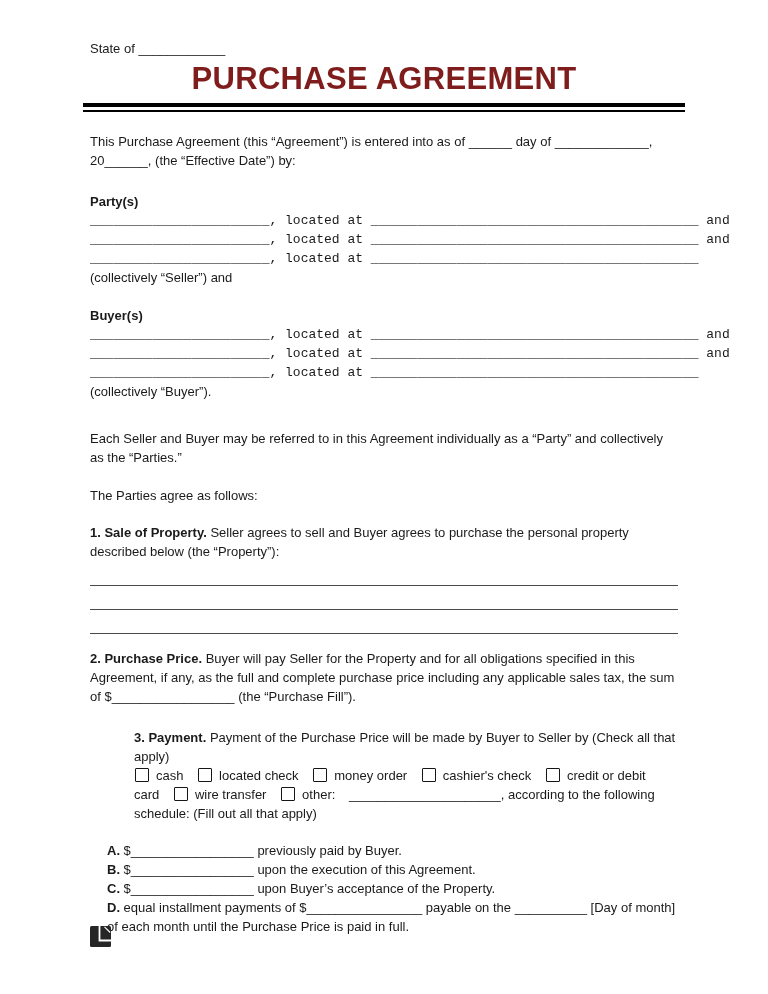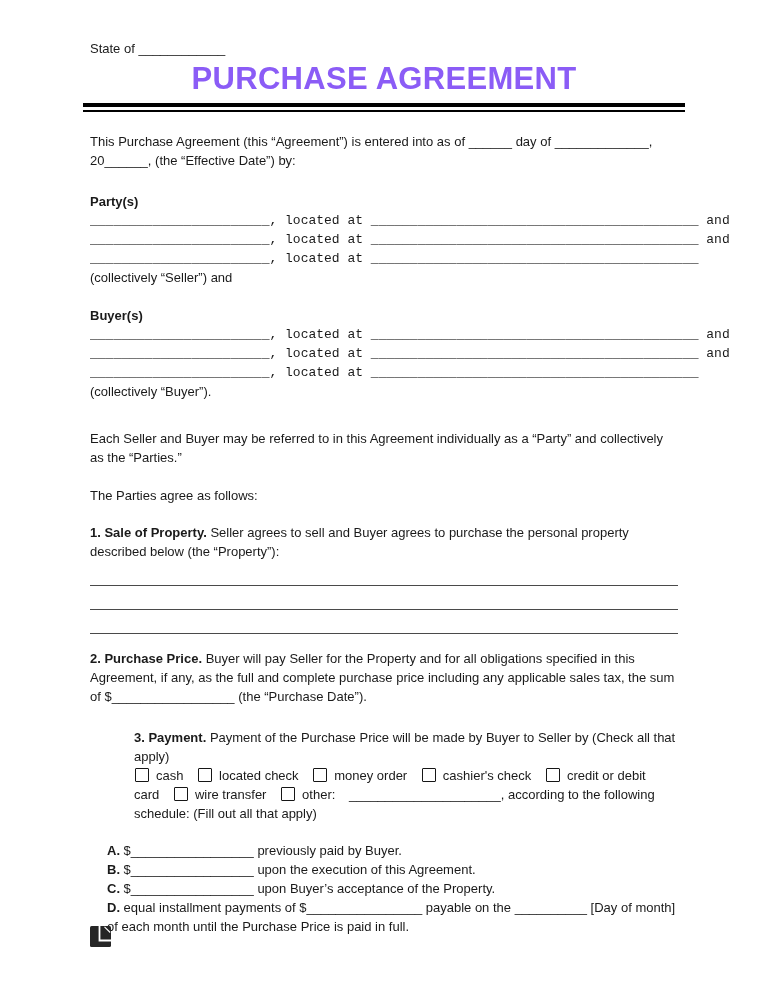--- a/index.html
+++ b/index.html
@@ -16,21 +16,21 @@
     overflow:hidden;
   }
   .state-line{margin:0 0 2px 0;}
   .doc-title{
     font-size:31px;
     line-height:36px;
     font-weight:700;
     text-align:center;
     letter-spacing:.3px;
     margin:3px 0 6px 0;
-    color:#8b5cf6;
+    color:#7f1d1d;
   }
   .title-rule{
     height:3px;
     border-top:4px solid #000;
     border-bottom:2px solid #000;
     margin:0 -7px 20px -7px;
   }
   .para{margin:0;}
   .heading{font-weight:700;}
   .blank{white-space:nowrap;}
@@ -111,21 +111,21 @@
   <p class="para gap18">
     <span class="heading">1. Sale of Property.</span><span> Seller agrees to sell and Buyer agrees to purchase the personal property described below (the “Property”):</span>
   </p>
   <div class="write-lines">
     <div class="write-line"></div>
     <div class="write-line"></div>
     <div class="write-line"></div>
   </div>
 
   <p class="para sec2">
-    <span class="heading">2. Purchase Price.</span><span> Buyer will pay Seller for the Property and for all obligations specified in this Agreement, if any, as the full and complete purchase price including any applicable sales tax, the sum of $</span><span class="blank">_________________</span><span> (the “Purchase Date”).</span>
+    <span class="heading">2. Purchase Price.</span><span> Buyer will pay Seller for the Property and for all obligations specified in this Agreement, if any, as the full and complete purchase price including any applicable sales tax, the sum of $</span><span class="blank">_________________</span><span> (the “Purchase Fill”).</span>
   </p>
 
   <p class="para sec3">
     <span class="heading">3. Payment.</span><span> Payment of the Purchase Price will be made by Buyer to Seller by (Check all that apply)</span><br>
     <span class="pm"><span class="cb"></span><span>cash</span></span>
     <span class="pm"><span class="cb"></span><span>located check</span></span>
     <span class="pm"><span class="cb"></span><span>money order</span></span>
     <span class="pm"><span class="cb"></span><span>cashier's check</span></span>
     <span class="pm"><span class="cb"></span><span>credit or debit card</span></span>
     <span class="pm"><span class="cb"></span><span>wire transfer</span></span>

